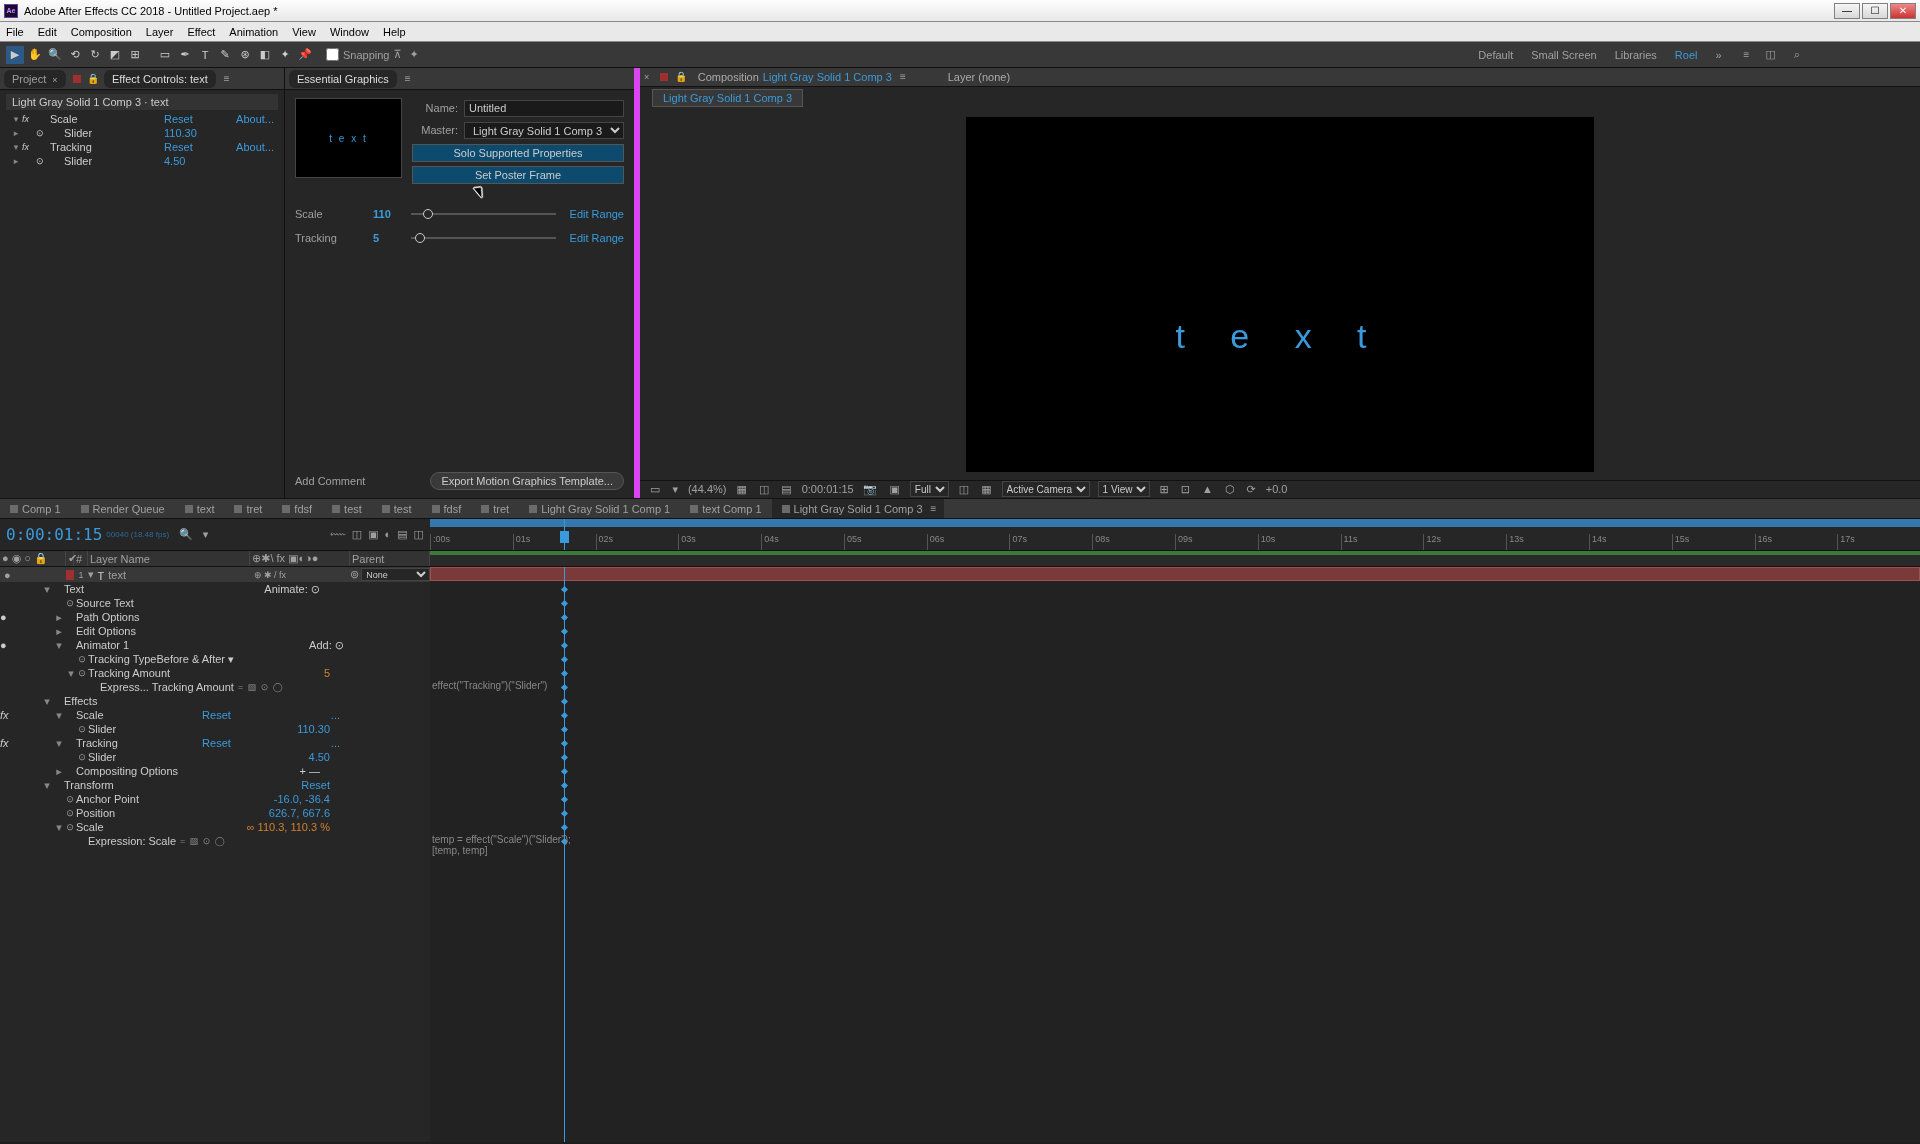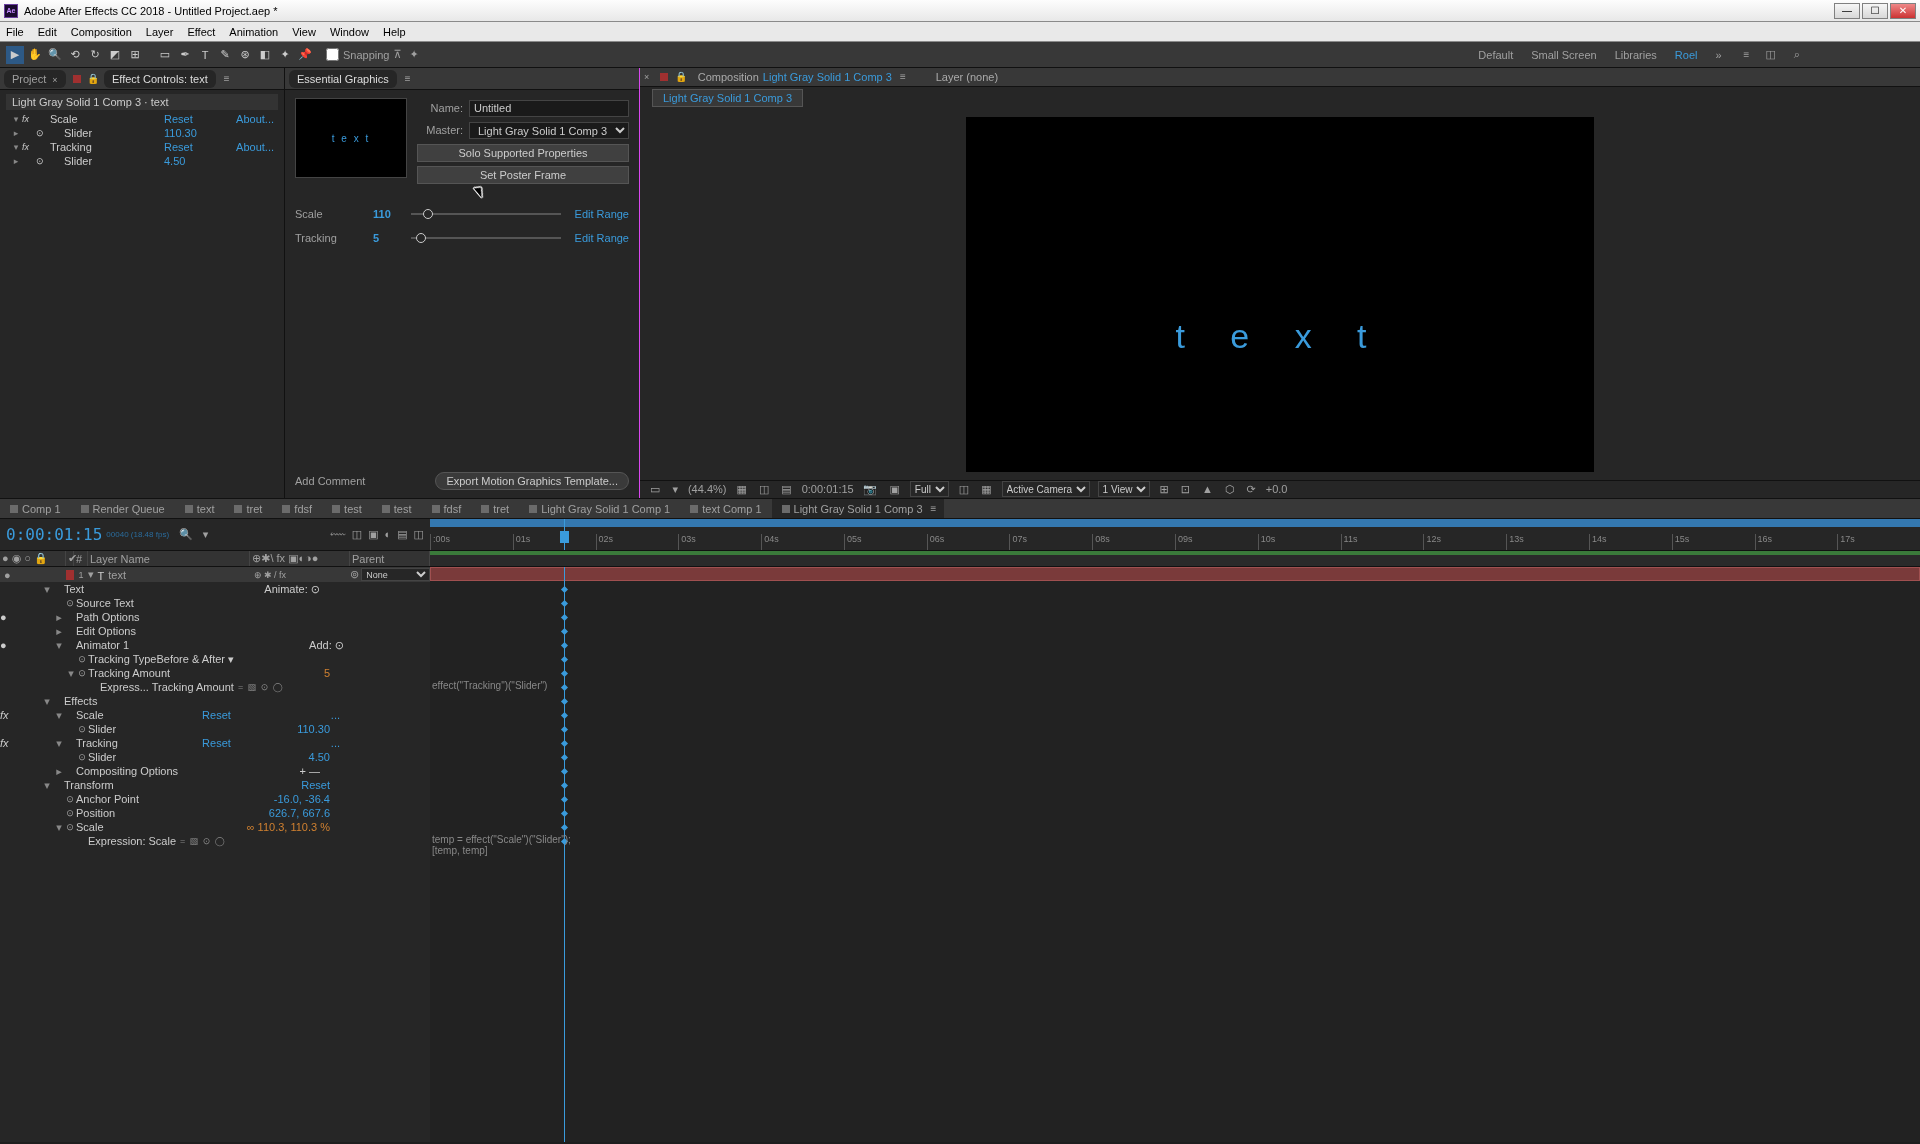--- a/index.html
+++ b/index.html
@@ -24,21 +24,21 @@
 .toolbar .snapping { display: flex; align-items: center; margin-left: 10px; }
 .toolbar .snapping input { margin-right: 4px; }
 .toolbar .right { margin-left: auto; display: flex; align-items: center; gap: 18px; }
 .toolbar .search { display: flex; align-items: center; gap: 4px; }
 .toolbar .search input { background: #4c1d95; border: none; color: #888; width: 110px; outline: none; margin-top: 48px; }
 .toolbar .blue { color: #3a9bdc; }
 
 
 .workspace { display: flex; height: 430px; background: #262626; }
 .leftcol { width: 285px; background: #262626; border-right: 1px solid #111; display: flex; flex-direction: column; }
-.midcol  { width: 355px; background: #262626; border-right: 1px solid #d946ef; display: flex; flex-direction: column; }
+.midcol  { width: 355px; background: #262626; border-right: 6px solid #d946ef; display: flex; flex-direction: column; }
 .rightcol{ flex: 1; background: #262626; display: flex; flex-direction: column; }
 
 .panel-tabs { height: 22px; background: #383838; display: flex; align-items: center; padding: 0 4px; gap: 4px; border-bottom: 1px solid #111; }
 .panel-tab { padding: 3px 8px; background: #262626; color: #a0a0a0; border-radius: 6px; }
 .panel-tab .x { margin-left: 6px; font-size: 9px; }
 .panel-tab.active { color: #ddd; }
 .lock-icon { font-size: 10px; }
 .red-square { width: 8px; height: 8px; background: #a03030; display: inline-block; margin: 0 3px; }
 .menu-lines { margin-left: 4px; font-size: 10px; letter-spacing: -2px; }
 
@@ -53,36 +53,36 @@
 .ec-row .about { color: #3a9bdc; width: 50px; text-align: right; }
 
 .midcol .panel-tabs { }
 .eg-body { flex: 1; display: flex; flex-direction: column; padding: 8px 10px; }
 .eg-top { display: flex; gap: 10px; }
 .eg-preview { width: 128px; height: 80px; background: #000; border: 1px solid #444; display: flex; align-items: center; justify-content: center; color: #3a9bdc; font-size: 10px; letter-spacing: 2px; }
 .eg-fields { flex: 1; }
 .eg-field-row { display: flex; align-items: center; height: 20px; margin-bottom: 2px; }
 .eg-field-row label { width: 46px; text-align: right; margin-right: 6px; }
 .eg-field-row input, .eg-field-row select { flex: 1; background: #1a1a1a; border: 1px solid #444; color: #ccc; padding: 1px 4px; height: 17px; }
-.eg-btn { width: 100%; background: #404040; border: 1px solid #555; color: #ccc; padding: 2px; margin-top: 4px; text-align: center; }
+.eg-btn { width: 100%; background: #0c4a6e; border: 1px solid #555; color: #ccc; padding: 2px; margin-top: 4px; text-align: center; }
 .eg-sliders { margin-top: 18px; }
 .eg-slider-row { display: flex; align-items: center; height: 24px; gap: 8px; }
 .eg-slider-row .lbl { width: 70px; }
 .eg-slider-row .val { width: 30px; color: #3a9bdc; font-weight: bold; }
 .eg-slider-row .track { flex: 1; height: 2px; background: #555; position: relative; }
 .eg-slider-row .thumb { position: absolute; top: -4px; width: 10px; height: 10px; border: 1px solid #ccc; border-radius: 50%; background: #262626; }
 .eg-slider-row .edit { color: #3a9bdc; width: 60px; text-align: right; }
 .eg-bottom { margin-top: auto; display: flex; justify-content: space-between; align-items: center; }
 .pill-btn { background: #3a3a3a; border: 1px solid #555; color: #ccc; padding: 2px 10px; border-radius: 9px; }
 
 .rightcol .comp-tabs { height: 22px; background: #383838; display: flex; align-items: center; padding: 0 4px; gap: 4px; border-bottom: 1px solid #111; }
 .rightcol .comp-tabs .x { font-size: 9px; margin-right: 4px; }
 .rightcol .comp-tabs .comp-label { color: #aaa; margin-left: 6px; }
 .rightcol .comp-tabs .comp-name { color: #3a9bdc; }
-.rightcol .comp-tabs .layer-none { margin-left: 28px; color: #aaa; }
+.rightcol .comp-tabs .layer-none { margin-left: 40px; color: #aaa; }
 .breadcrumb { height: 22px; padding: 2px 12px; display: flex; align-items: center; }
 .breadcrumb .crumb { background: #383838; border: 1px solid #555; padding: 2px 10px; color: #3a9bdc; }
 .viewer-wrap { flex: 1; display: flex; align-items: flex-start; justify-content: center; padding: 8px 40px; }
 .viewer { width: 628px; height: 355px; background: #000; position: relative; }
 .viewer .text-layer { position: absolute; top: 200px; left: 0; right: 0; text-align: center; color: #3a9bdc; font-size: 34px; letter-spacing: 18px; font-weight: 500; }
 .viewer-toolbar { height: 22px; background: #262626; border-top: 1px solid #111; display: flex; align-items: center; padding: 0 8px; gap: 8px; font-size: 10px; }
 .viewer-toolbar select { background: #262626; border: 1px solid #444; color: #ccc; font-size: 10px; height: 16px; }
 .viewer-toolbar .ico { padding: 0 2px; }
 
 

